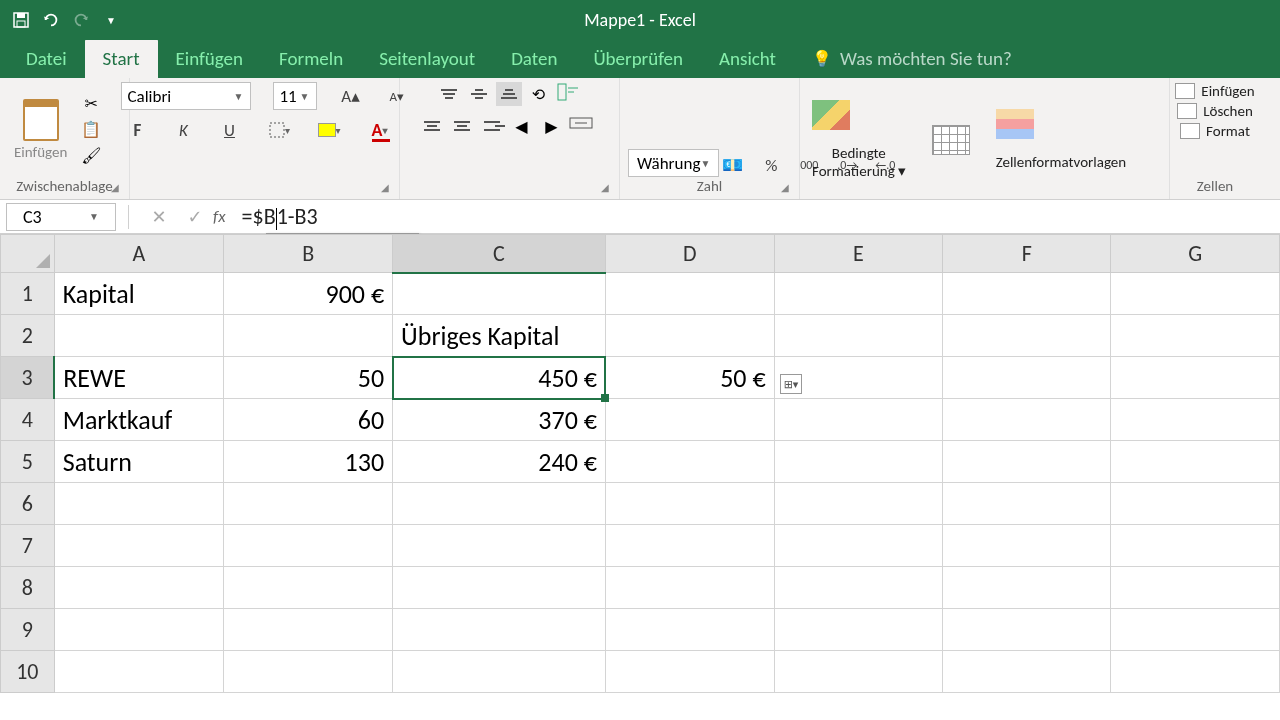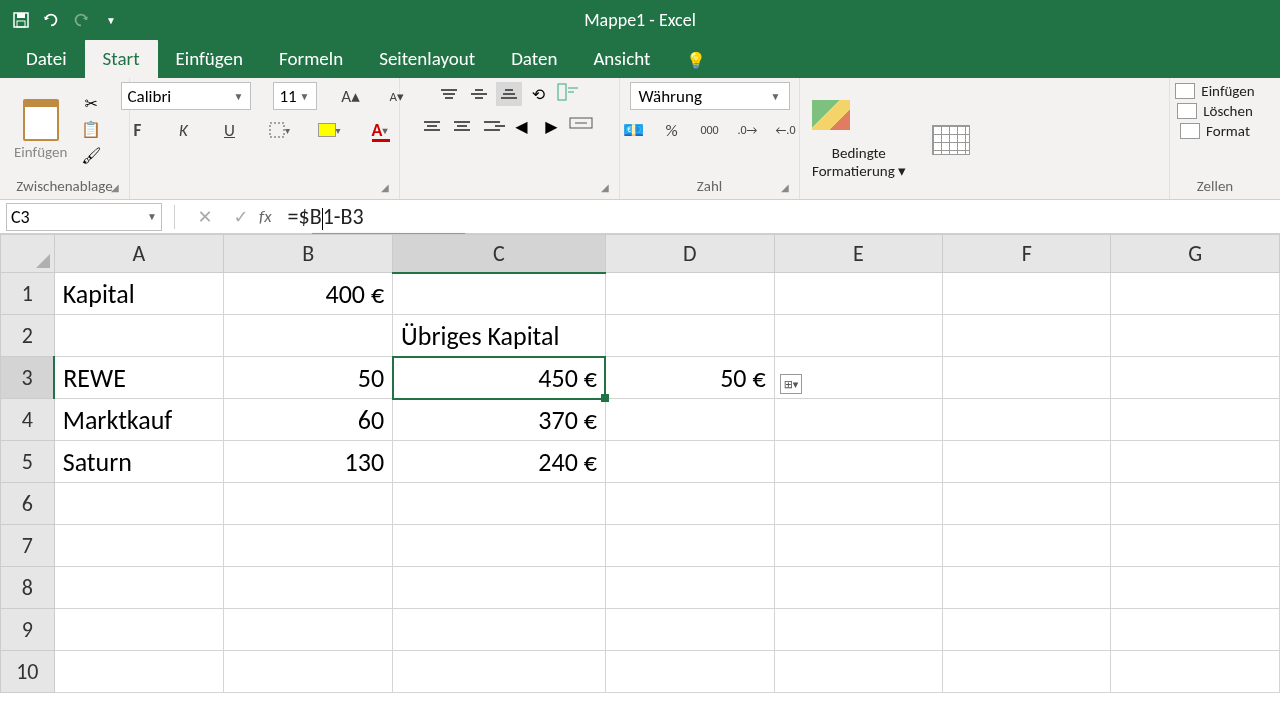--- a/index.html
+++ b/index.html
@@ -6,21 +6,21 @@
 body { background: #fff; width: 1280px; height: 720px; overflow: hidden; }
 
 
 .titlebar { background: #217346; height: 40px; display: flex; align-items: center; color: #fff; position: relative; }
 .qat { display: flex; align-items: center; gap: 12px; padding-left: 12px; }
 .qat .icon { width: 18px; height: 18px; display: flex; align-items: center; justify-content: center; cursor: pointer; }
 .tb-title { position: absolute; left: 50%; transform: translateX(-50%); font-size: 18px; }
 
 
 .tabs { background: #217346; height: 38px; display: flex; align-items: flex-end; padding-left: 8px; }
-.tab { padding: 8px 18px; color: #ffffff; font-size: 19px; cursor: pointer; }
+.tab { padding: 8px 18px; color: #86efac; font-size: 19px; cursor: pointer; }
 .tab.active { background: #f3f2f1; color: #217346; border-top-left-radius: 2px; border-top-right-radius: 2px; }
 .tell-me { color: #b9d8c8; display: flex; align-items: center; gap: 8px; }
 .tell-me .bulb { font-size: 16px; }
 
 
 .ribbon { background: #f3f2f1; height: 122px; display: flex; border-bottom: 1px solid #d0d0d0; }
 .group { border-right: 1px solid #e0e0e0; padding: 4px 8px 2px; display: flex; flex-direction: column; justify-content: space-between; position: relative; }
 .group-label { text-align: center; font-size: 15px; color: #666; padding-bottom: 2px; }
 .group-launcher { position: absolute; right: 4px; bottom: 4px; width: 14px; height: 14px; font-size: 10px; color: #888; }
 .group-body { flex: 1; display: flex; align-items: center; }
@@ -65,21 +65,21 @@
 .cf-icon { background: linear-gradient(135deg, #7ec17e 40%, #f5d36b 40%, #f5d36b 70%, #e07c5f 70%); }
 .tbl-icon { background: #fff; border: 1px solid #999; background-image: linear-gradient(#999 1px, transparent 1px), linear-gradient(90deg, #999 1px, transparent 1px); background-size: 8px 8px; }
 .cs-icon { background: linear-gradient(#f7d9a7 33%, #f5a0a0 33%, #f5a0a0 66%, #a7c6f5 66%); }
 
 .cells-body { display: flex; flex-direction: column; gap: 2px; }
 .cell-act { font-size: 15px; color: #222; display: flex; align-items: center; gap: 6px; }
 .cell-act::before { content:''; width:18px; height:14px; background:#fff; border:1px solid #999; }
 
 
 .formula-bar { height: 34px; display: flex; align-items: center; border-bottom: 1px solid #d0d0d0; background: #fff; }
-.name-box { width: 156px; height: 28px; border: 1px solid #c0c0c0; margin-left: 6px; padding: 2px 4px; font-size: 18px; display: flex; align-items: center; justify-content: space-between; background: #fff; }
+.name-box { width: 110px; height: 28px; border: 1px solid #c0c0c0; margin-left: 6px; padding: 2px 16px; font-size: 18px; display: flex; align-items: center; justify-content: space-between; background: #fff; }
 .fb-sep { width: 1px; height: 24px; background: #d0d0d0; margin: 0 12px; }
 .fb-btns { display: flex; align-items: center; gap: 16px; padding: 0 8px; }
 .fb-btn { width: 20px; color: #aaa; font-size: 18px; text-align: center; }
 .fx { font-style: italic; font-size: 17px; color: #666; margin-right: 10px; }
 .formula-input { flex: 1; font-size: 22px; color: #222; padding-left: 6px; position: relative; }
 .cursor-caret { display: inline-block; width: 1px; height: 22px; background: #000; vertical-align: middle; }
 .tooltip { position: absolute; top: 30px; left: 30px; background: #fff; border: 1px solid #999; padding: 2px 8px; font-size: 18px; color: #333; box-shadow: 1px 1px 3px rgba(0,0,0,0.2); }
 
 
 .grid-wrap { position: relative; }
@@ -134,23 +134,25 @@
   <div class="tb-title">Mappe1 - Excel</div>
 </div>
 
 <div class="tabs">
   <div class="tab">Datei</div>
   <div class="tab active">Start</div>
   <div class="tab">Einfügen</div>
   <div class="tab">Formeln</div>
   <div class="tab">Seitenlayout</div>
   <div class="tab">Daten</div>
+  <div class="tab">Überprüfen</div>
   <div class="tab">Ansicht</div>
   <div class="tab tell-me">
     <span class="bulb">💡</span>
+    <span>Was möchten Sie tun?</span>
   </div>
 </div>
 
 <div class="ribbon">
 
   <div class="group" style="width:130px">
     <div class="group-body clipboard-body">
       <div class="paste-big">
         <div class="cb-icon"></div>
         <span>Einfügen</span>
@@ -248,21 +250,21 @@
               <rect x="1" y="4" width="22" height="10" fill="none" stroke="#555"></rect>
               <path d="M6 9 h12" stroke="#555"></path>
             </svg>
         </div>
       </div>
     </div>
     <div class="group-launcher">◢</div>
   </div>
 
   <div class="group" style="width:180px">
-    <div class="group-body" style="flex-direction:column;align-items:center">
+    <div class="group-body" style="flex-direction:row;align-items:flex-end">
       <div class="number-box">
         <span>Währung</span>
         <span class="drop-arrow">▼</span>
       </div>
       <div class="num-row">
         <div class="num-btn">💶</div>
         <div class="num-btn">%</div>
         <div class="num-btn" style="font-size:12px">000</div>
         <div class="num-btn" style="font-size:12px">.0→</div>
         <div class="num-btn" style="font-size:12px">←.0</div>
@@ -273,20 +275,24 @@
   </div>
 
   <div class="group" style="width:370px">
     <div class="group-body styles-body">
       <div class="style-btn">
         <div class="sicon cf-icon"></div>
         <span>Bedingte<br>Formatierung ▾</span>
       </div>
       <div class="style-btn">
         <div class="sicon tbl-icon"></div>
+      </div>
+      <div class="style-btn">
+        <div class="sicon cs-icon"></div>
+        <span>Zellenformatvorlagen</span>
       </div>
     </div>
   </div>
 
   <div class="group" style="width:90px;border-right:none">
     <div class="group-body cells-body">
       <div class="cell-act">
           <span>Einfügen</span>
         </div>
       <div class="cell-act">
@@ -326,21 +332,21 @@
     <td class="colh col-B">B</td>
     <td class="colh col-C sel">C</td>
     <td class="colh col-D">D</td>
     <td class="colh col-E">E</td>
     <td class="colh col-F">F</td>
     <td class="colh col-G">G</td>
   </tr>
   <tr>
     <td class="rowh">1</td>
     <td class="cell tl">Kapital</td>
-    <td class="cell tr">400 €</td>
+    <td class="cell tr">900 €</td>
     <td class="cell tl"></td>
     <td class="cell"></td>
     <td class="cell"></td>
     <td class="cell"></td>
     <td class="cell"></td>
   </tr>
   <tr>
     <td class="rowh">2</td>
     <td class="cell tl"></td>
     <td class="cell tr"></td>

